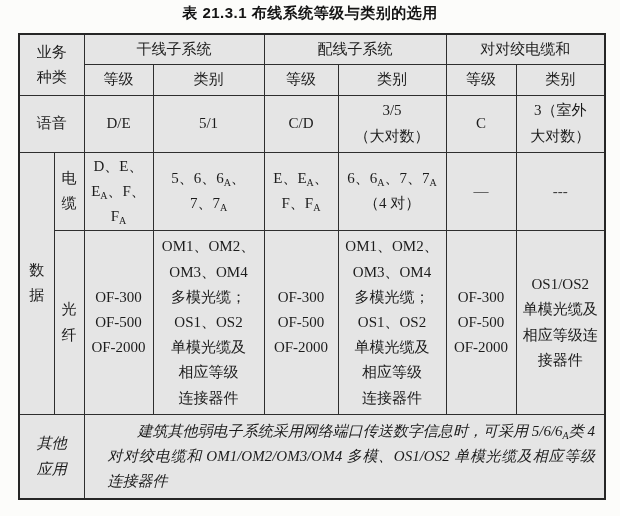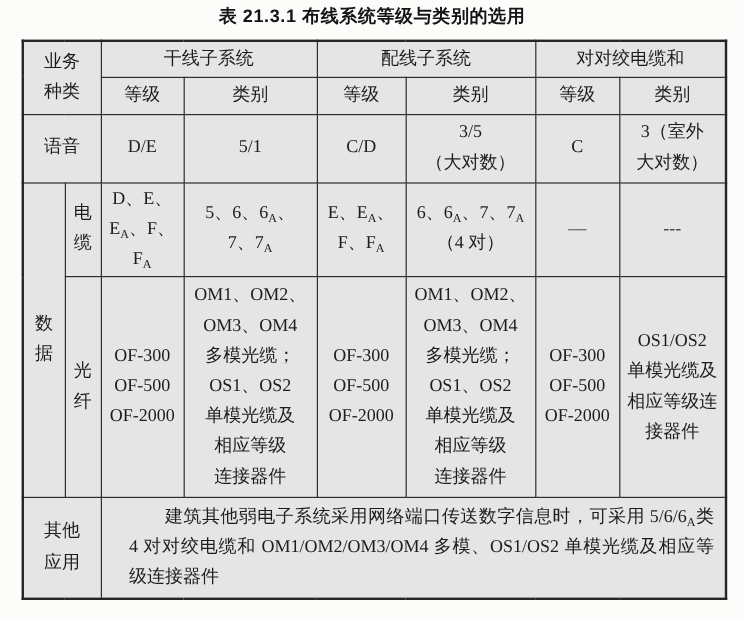--- a/index.html
+++ b/index.html
@@ -35,21 +35,21 @@
     font-weight:400;
   }
   .grade-table sub {
     font-size:10px; line-height:0; vertical-align:-3px;
   }
   tr.r1 { height:30px; }
   tr.r2 { height:31px; }
   tr.r3 { height:57px; }
   tr.r4 { height:78px; }
   tr.r5 { height:184px; }
-  tr.r6 { height:75px; }
+  tr.r6 { height:75px;font-style:italic; }
 
   td.other-text {
     text-align:justify;
     text-indent:2em;
     padding:4px 9px 4px 23px;
     line-height:25px;
     white-space:normal;
   }
   td.dash-cell { color:#3a3a3a; }
 </style>

